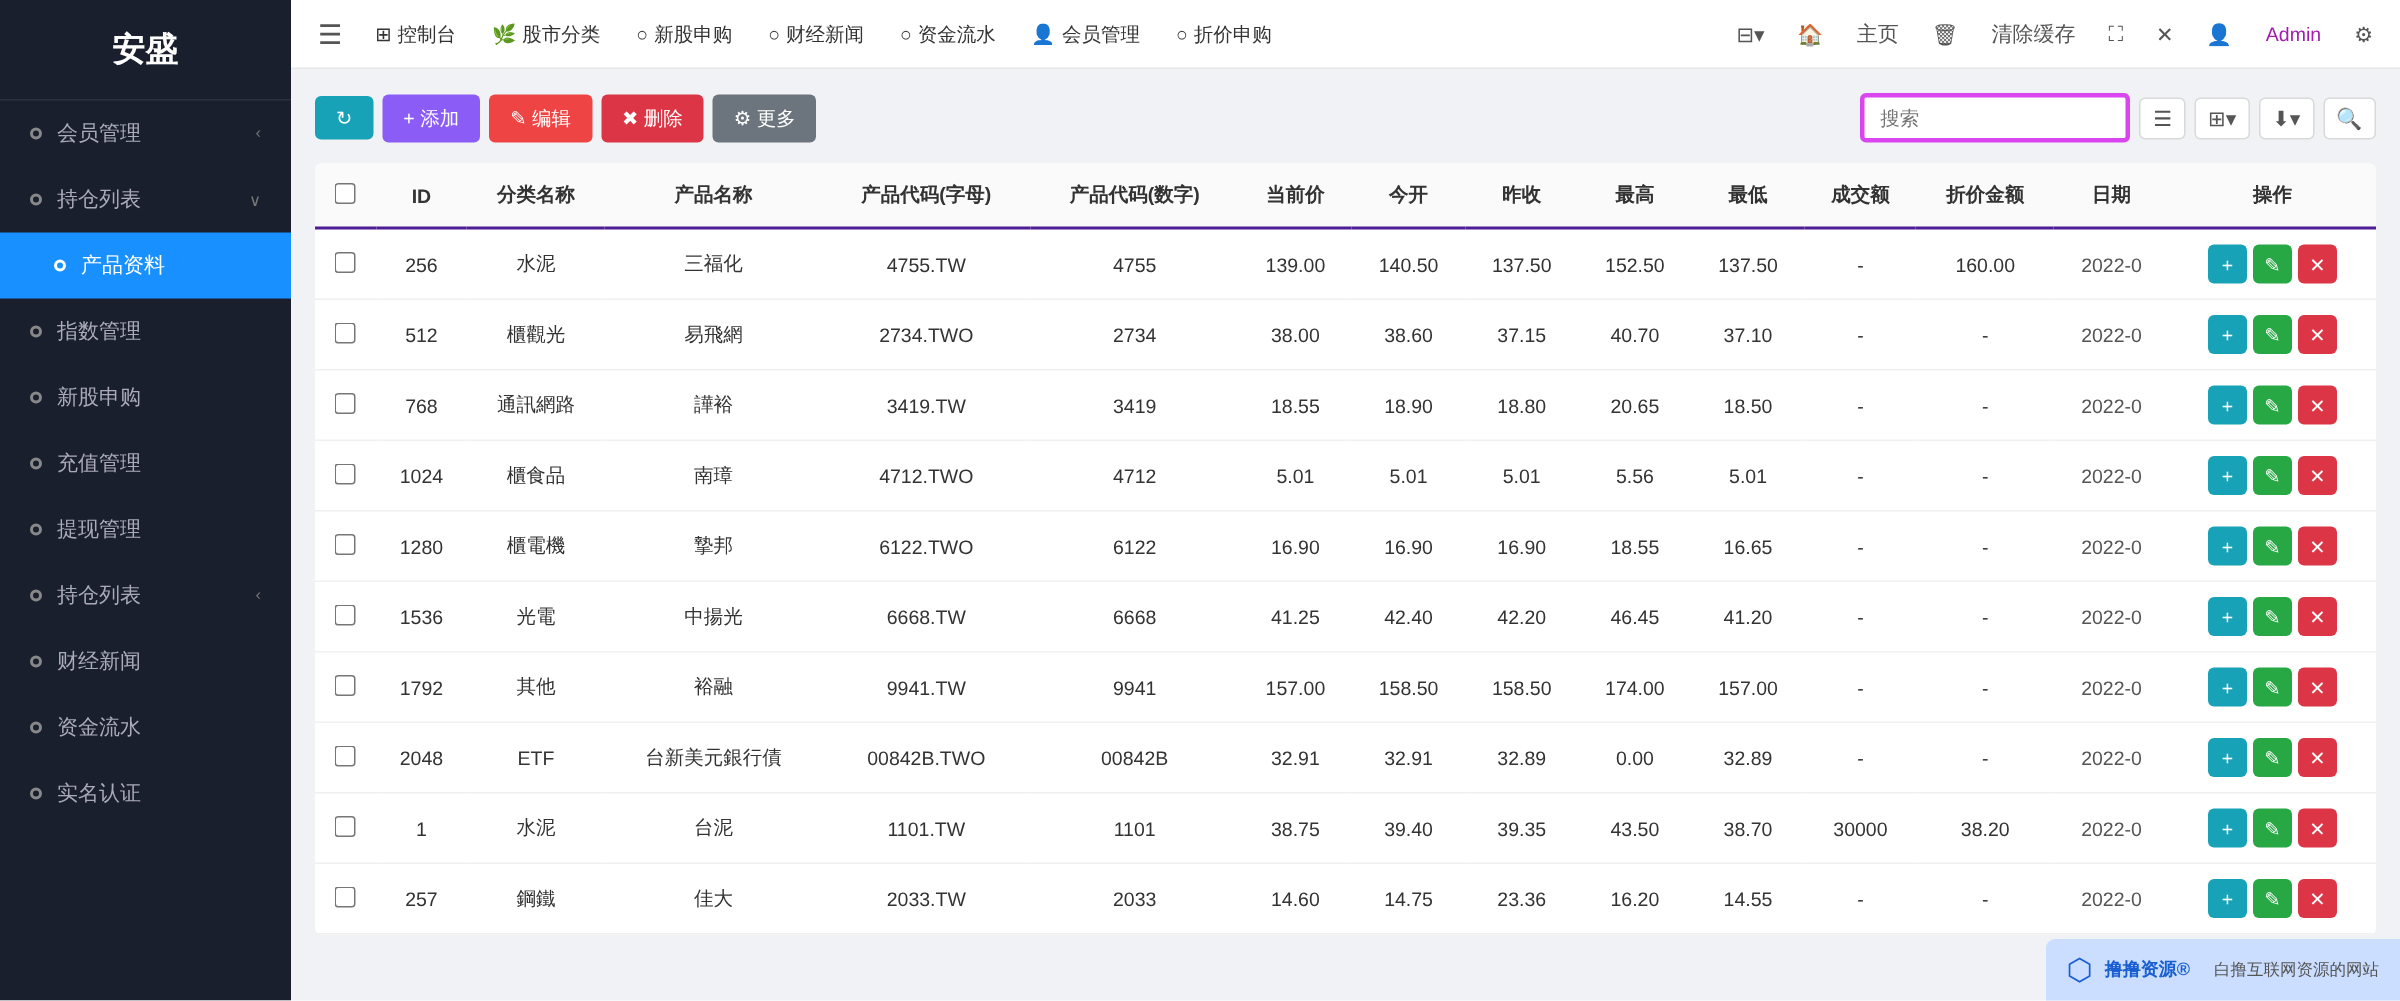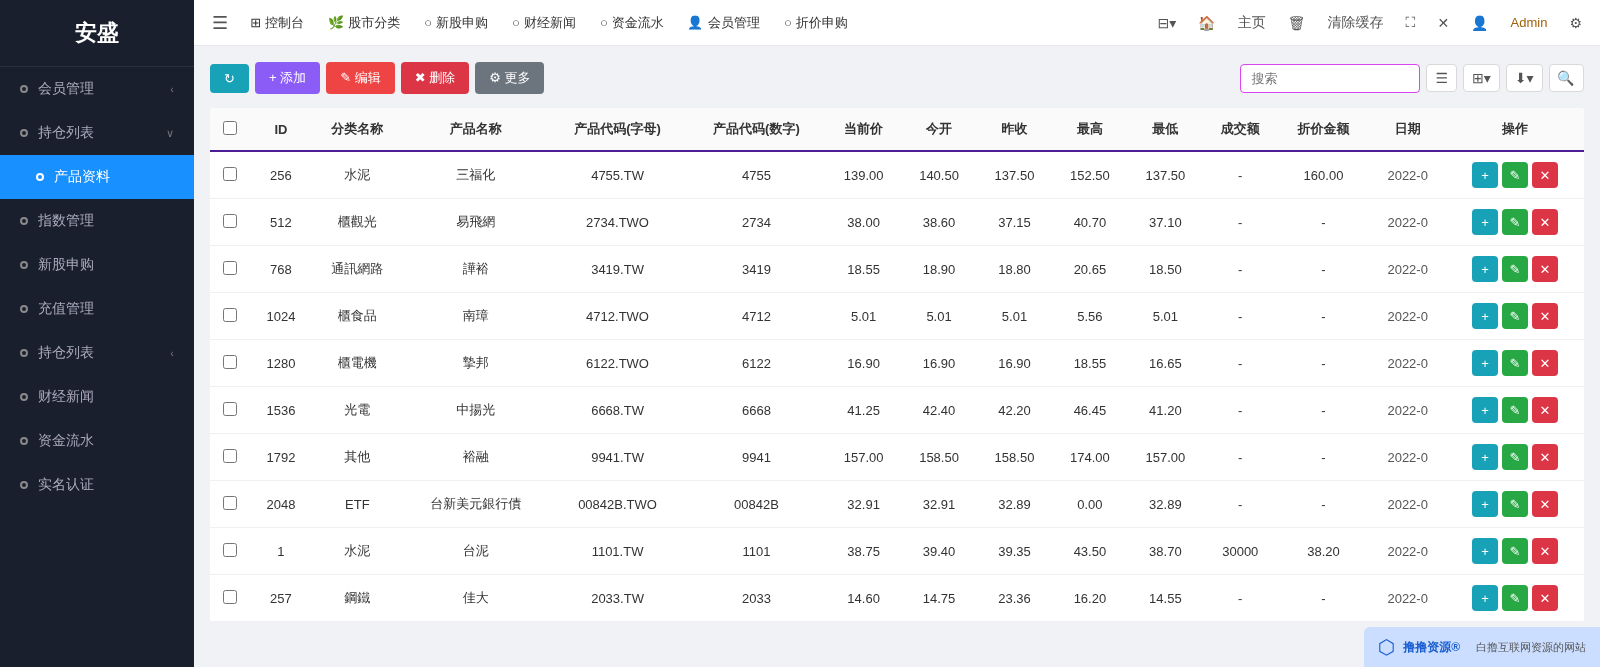--- a/index.html
+++ b/index.html
@@ -18,35 +18,35 @@
     
     .main { flex: 1; display: flex; flex-direction: column; overflow: hidden; }
 
     
     .topnav { background: #fff; height: 46px; display: flex; align-items: center; padding: 0 10px; border-bottom: 1px solid #e8e8e8; flex-shrink: 0; gap: 4px; overflow-x: auto; white-space: nowrap; }
     .topnav-hamburger { font-size: 18px; color: #555; padding: 0 8px; cursor: pointer; }
     .topnav-item { display: flex; align-items: center; gap: 4px; padding: 4px 10px; font-size: 13px; color: #333; cursor: pointer; border-radius: 3px; }
     .topnav-item .icon { font-size: 13px; }
     .topnav-right { margin-left: auto; display: flex; align-items: center; gap: 6px; }
     .topnav-right .btn-icon { padding: 4px 8px; cursor: pointer; color: #555; font-size: 14px; }
-    .topnav-right .admin-label { font-size: 13px; color: #a16207; text-align: center; }
+    .topnav-right .admin-label { font-size: 13px; color: #a21caf; text-align: center; }
 
     
     .content { flex: 1; overflow-y: auto; padding: 16px; }
 
     
     .toolbar { display: flex; align-items: center; margin-bottom: 14px; gap: 6px; }
     .btn { display: inline-flex; align-items: center; gap: 4px; padding: 7px 14px; border-radius: 4px; border: none; cursor: pointer; font-size: 13px; font-weight: 500; }
     .btn-refresh { background: #17a2b8; color: #fff; }
     .btn-add { background: #8b5cf6; color: #fff; }
     .btn-edit { background: #ef4444; color: #fff; }
     .btn-delete { background: #dc3545; color: #fff; }
     .btn-more { background: #6c757d; color: #fff; text-align: center; }
     .toolbar-search { margin-left: auto; display: flex; align-items: center; gap: 6px; }
-    .search-input { border: 1px solid #d946ef; border-radius: 4px; padding: 6px 10px; font-size: 13px; width: 180px; outline: none; }
+    .search-input { border: 3px solid #d946ef; border-radius: 4px; padding: 6px 10px; font-size: 13px; width: 180px; outline: none; }
     .view-btn { background: #fff; border: 1px solid #d9d9d9; border-radius: 4px; padding: 5px 8px; cursor: pointer; color: #555; font-size: 14px; }
 
     
     .table-wrap { background: #fff; border-radius: 4px; overflow: auto; }
     table { width: 100%; border-collapse: collapse; font-size: 13px; }
     thead tr { background: #fafafa; }
     th { padding: 12px 8px; text-align: center; font-weight: 600; color: #333; border-bottom: 2px solid #4c1d95; white-space: nowrap; }
     td { padding: 10px 8px; text-align: center; color: #333; border-bottom: 1px solid #f0f0f0; white-space: nowrap; }
     .action-btns { display: flex; gap: 4px; justify-content: center; }
     .act-btn { width: 26px; height: 26px; border-radius: 4px; border: none; cursor: pointer; display: flex; align-items: center; justify-content: center; font-size: 13px; color: #fff; }
@@ -91,20 +91,24 @@
     <span class="dot"></span>
     <span class="label">指数管理</span>
   </div>
   <div class="sidebar-item">
     <span class="dot"></span>
     <span class="label">新股申购</span>
   </div>
   <div class="sidebar-item">
     <span class="dot"></span>
     <span class="label">充值管理</span>
+  </div>
+  <div class="sidebar-item">
+    <span class="dot"></span>
+    <span class="label">提现管理</span>
   </div>
   <div class="sidebar-item">
     <span class="dot"></span>
     <span class="label">持仓列表</span>
     <span class="arrow">‹</span>
   </div>
   <div class="sidebar-item">
     <span class="dot"></span>
     <span class="label">财经新闻</span>
   </div>

